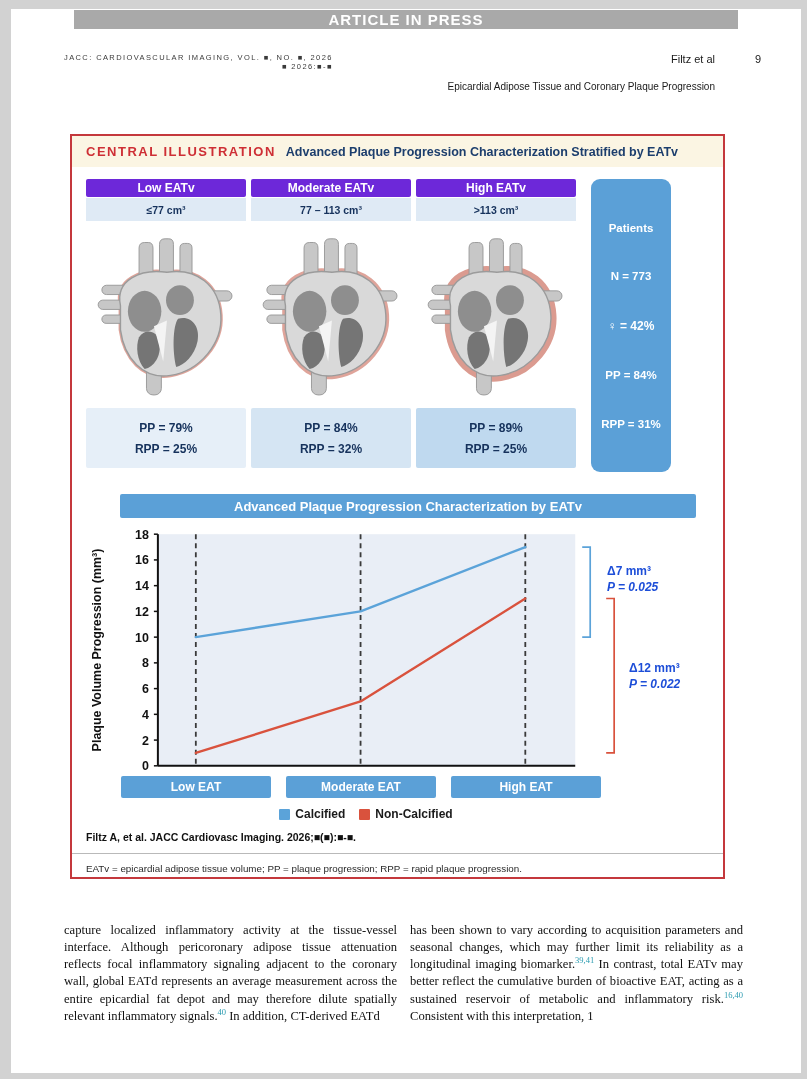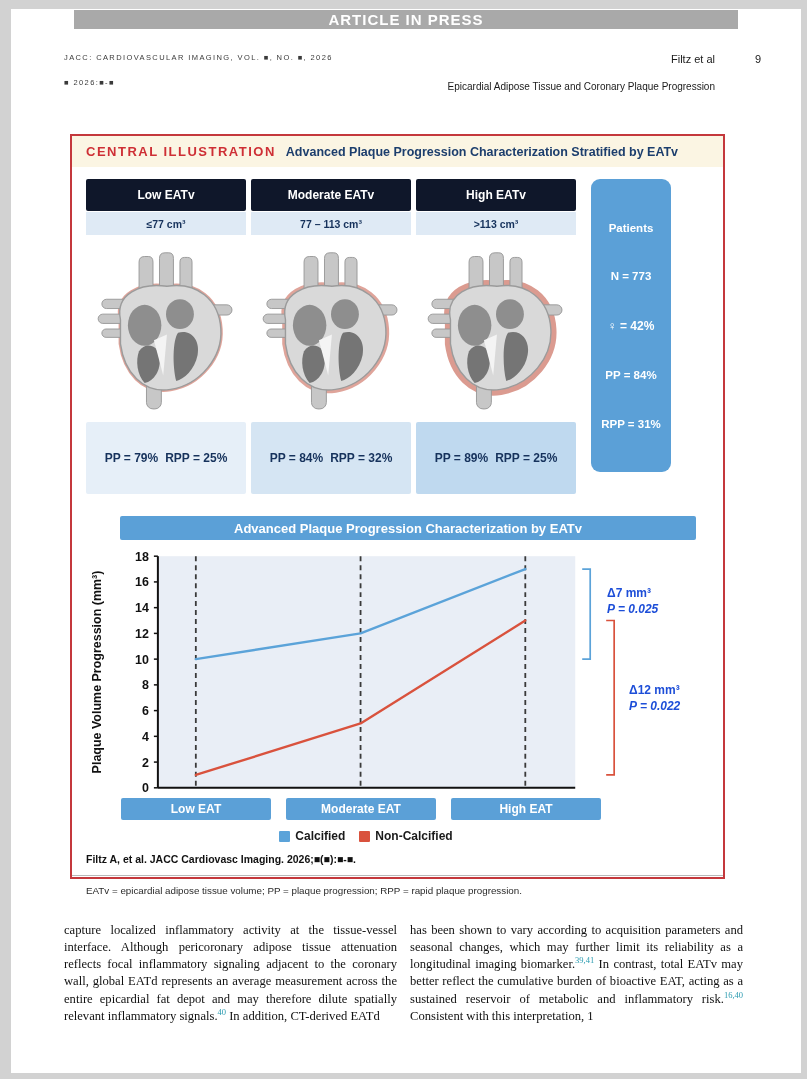--- a/index.html
+++ b/index.html
@@ -7,40 +7,40 @@
   .page{position:absolute;left:11px;top:9px;width:790px;height:1064px;background:#ffffff;overflow:hidden;}
 
   
   .banner{width:664px;height:19px;margin:1px auto 0 auto;background:#a9a9a9;display:flex;align-items:center;justify-content:center;}
   .banner span{color:#ffffff;font-weight:bold;font-size:15px;letter-spacing:1px;}
 
   
   .header{position:relative;margin:24px 40px 0 53px;height:36px;font-family:"Liberation Sans",sans-serif;}
   .hleft{position:absolute;left:0;top:0;color:#3a3a3a;}
   .jline1{font-size:7.5px;letter-spacing:1.4px;}
-  .jline2{font-size:7.5px;letter-spacing:1.4px;margin-top:16px;}
+  .jline2{font-size:7.5px;letter-spacing:1.4px;margin-top:0;text-align:right;}
   .hright{position:absolute;right:46px;top:0;text-align:right;color:#1a1a1a;}
   .authors{font-size:11px;}
   .runtitle{font-size:10px;margin-top:16px;}
   .pagenum{position:absolute;right:0;top:0;font-size:11px;color:#1a1a1a;}
 
   
   .ci-box{margin:45px auto 0 auto;margin-left:59px;width:651px;height:741px;border:2px solid #c4383c;background:#fff;box-sizing:content-box;}
   .ci-titlebar{height:31px;background:#fbf5e3;display:flex;align-items:center;padding:0 14px;gap:10px;}
   .ci-label{color:#ce2f35;font-weight:bold;font-size:13px;letter-spacing:1.5px;}
   .ci-title{color:#1c3e6d;font-weight:bold;font-size:12.5px;}
   .ci-content{padding:12px 10px 0 14px;}
 
   .ci-grid{display:flex;gap:5px;}
   .ci-col{width:160px;display:flex;flex-direction:column;}
-  .col-head{height:32px;background:#0f172a;border-radius:2px;display:flex;align-items:center;justify-content:center;color:#fff;font-weight:bold;font-size:12px;}
+  .col-head{height:18px;background:#6d28d9;border-radius:2px;display:flex;align-items:center;justify-content:center;color:#fff;font-weight:bold;font-size:12px;}
   .col-range{height:23px;margin-top:1px;background:#dfeaf5;display:flex;align-items:center;justify-content:center;color:#16325c;font-weight:bold;font-size:10.5px;}
   .heart-wrap{height:187px;display:flex;align-items:center;justify-content:center;}
   .heart{width:158px;height:178px;}
-  .pprow{height:72px;border-radius:2px;display:flex;flex-direction:row;align-items:center;justify-content:center;gap:7px;color:#16325c;font-weight:bold;font-size:12px;}
+  .pprow{height:60px;border-radius:2px;display:flex;flex-direction:column;align-items:center;justify-content:center;gap:7px;color:#16325c;font-weight:bold;font-size:12px;}
   .pp-low{background:#e6eff8;}
   .pp-mod{background:#d5e5f3;}
   .pp-high{background:#bfd9ef;}
 
   .sidebar{margin-left:10px;width:80px;height:293px;background:#5ba0d7;border-radius:9px;display:flex;flex-direction:column;align-items:center;justify-content:space-evenly;color:#fff;font-weight:bold;font-size:11.5px;padding:6px 0;box-sizing:border-box;}
   .sidebar .female{font-size:12px;}
 
   
   .rim{fill:none;stroke:#dfa49a;}
   .rim-low .rim{stroke-width:4;}

